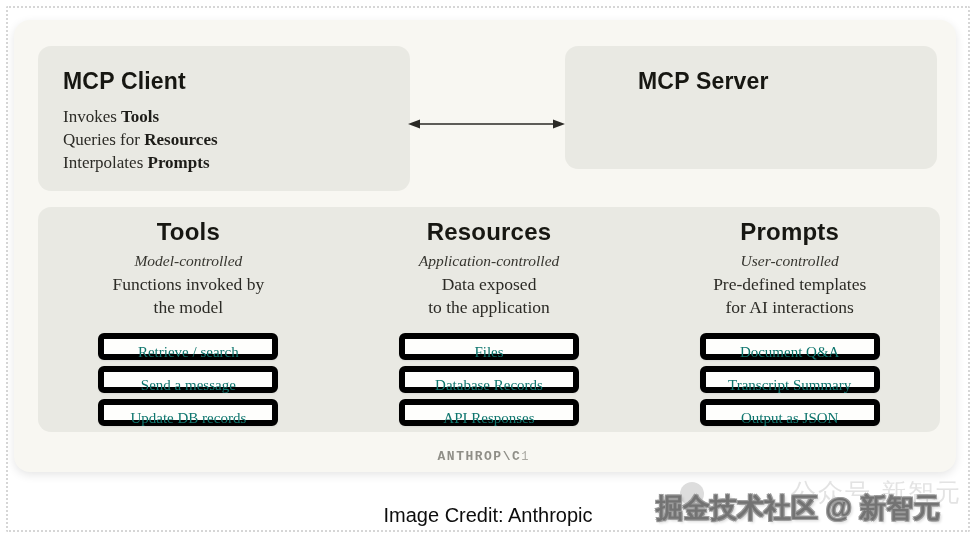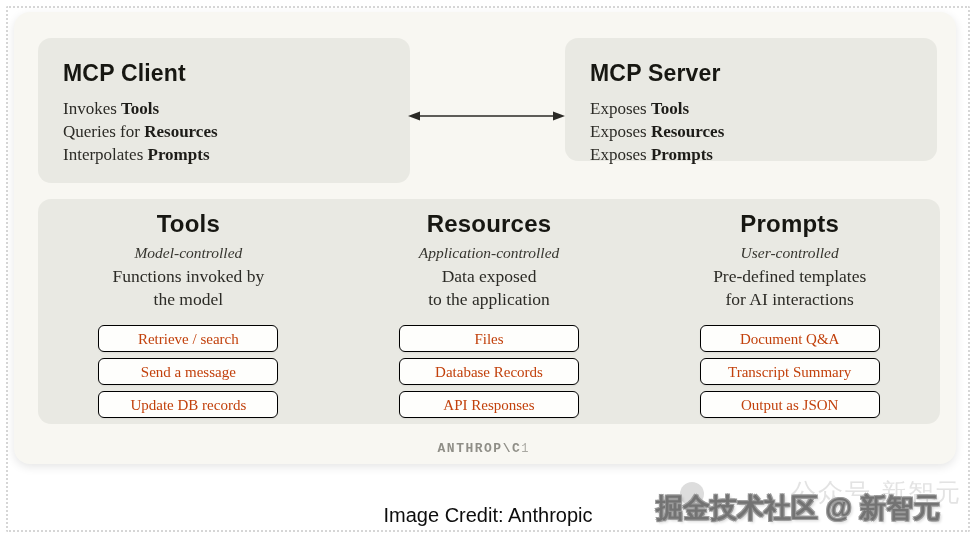--- a/index.html
+++ b/index.html
@@ -12,33 +12,33 @@
     font-family: "Liberation Sans", sans-serif;
   }
   .dotted-border {
     position: absolute; inset: 6px;
     border: 2px dotted #d6d6d6;
     border-radius: 2px;
     pointer-events: none;
   }
   
   .slide {
-    position: absolute; left: 14px; top: 12px;
+    position: absolute; left: 14px; top: 20px;
     width: 942px; height: 452px;
     background: #f8f7f2;
     border-radius: 16px;
     box-shadow: 0 3px 10px rgba(0,0,0,0.10);
   }
   .panel {
     position: absolute;
     background: #e9e9e3;
     border-radius: 13px;
   }
   .client-box { left: 24px; top: 26px; width: 372px; height: 145px; }
-  .server-box { left: 551px; top: 26px; width: 372px; height: 123px; }
+  .server-box { left: 551px; top: 26px; width: 372px; height: 123px; padding-left: 48px; }
   .panel-title {
     font-size: 23px; font-weight: 700; color: #171712;
     letter-spacing: 0.2px;
     margin: 22px 0 10px 25px;
   }
   .panel-lines {
     margin-left: 25px;
     font-family: "Liberation Serif", serif;
     font-size: 17px; line-height: 23px; color: #2c2b26;
   }
@@ -65,25 +65,25 @@
   }
   .col-desc {
     font-family: "Liberation Serif", serif;
     font-size: 17.5px; line-height: 23px; color: #2c2b26;
   }
   .btn-list { margin-top: 14px; }
   .chip {
     width: 180px; height: 27px; line-height: 26px;
     margin: 0 auto 6px auto;
     background: #fefefc;
-    border: 1px solid #000000;
+    border: 6px solid #000000;
     border-radius: 6px;
     box-shadow: 0 1px 2px rgba(0,0,0,0.06);
     font-family: "Liberation Serif", serif;
-    font-size: 15px; color: #c2410c;
+    font-size: 15px; color: #0f766e;
   }
   
   .slide-footer {
     position: absolute; left: 24px; right: 20px; bottom: 8px;
     display: flex; justify-content: center; align-items: center; font-family: Liberation Mono, monospace;
   }
   .brand-logo {
     font-size: 13px; font-weight: 700; letter-spacing: 1.5px;
     color: #8f8e87;
   }
@@ -137,25 +137,20 @@
     <div class="arrow-wrap">
       <svg width="157" height="16" viewBox="0 0 157 16">
         <line x1="9" y1="8" x2="148" y2="8" stroke="#2b2a26" stroke-width="1.6"></line>
         <polygon points="0,8 12,3.5 12,12.5" fill="#2b2a26"></polygon>
         <polygon points="157,8 145,3.5 145,12.5" fill="#2b2a26"></polygon>
       </svg>
     </div>
 
     <div class="panel server-box">
       <div class="panel-title">MCP Server</div>
-      <div class="panel-lines">
-        <div><span>Exposes </span><b>Tools</b></div>
-        <div><span>Exposes </span><b>Resources</b></div>
-        <div><span>Exposes </span><b>Prompts</b></div>
-      </div>
     </div>
 
     <div class="main-box">
 
       <div class="column">
         <div class="col-title">Tools</div>
         <div class="col-subtitle">Model-controlled</div>
         <div class="col-desc">
           <div>Functions invoked by</div>
           <div>the model</div>

